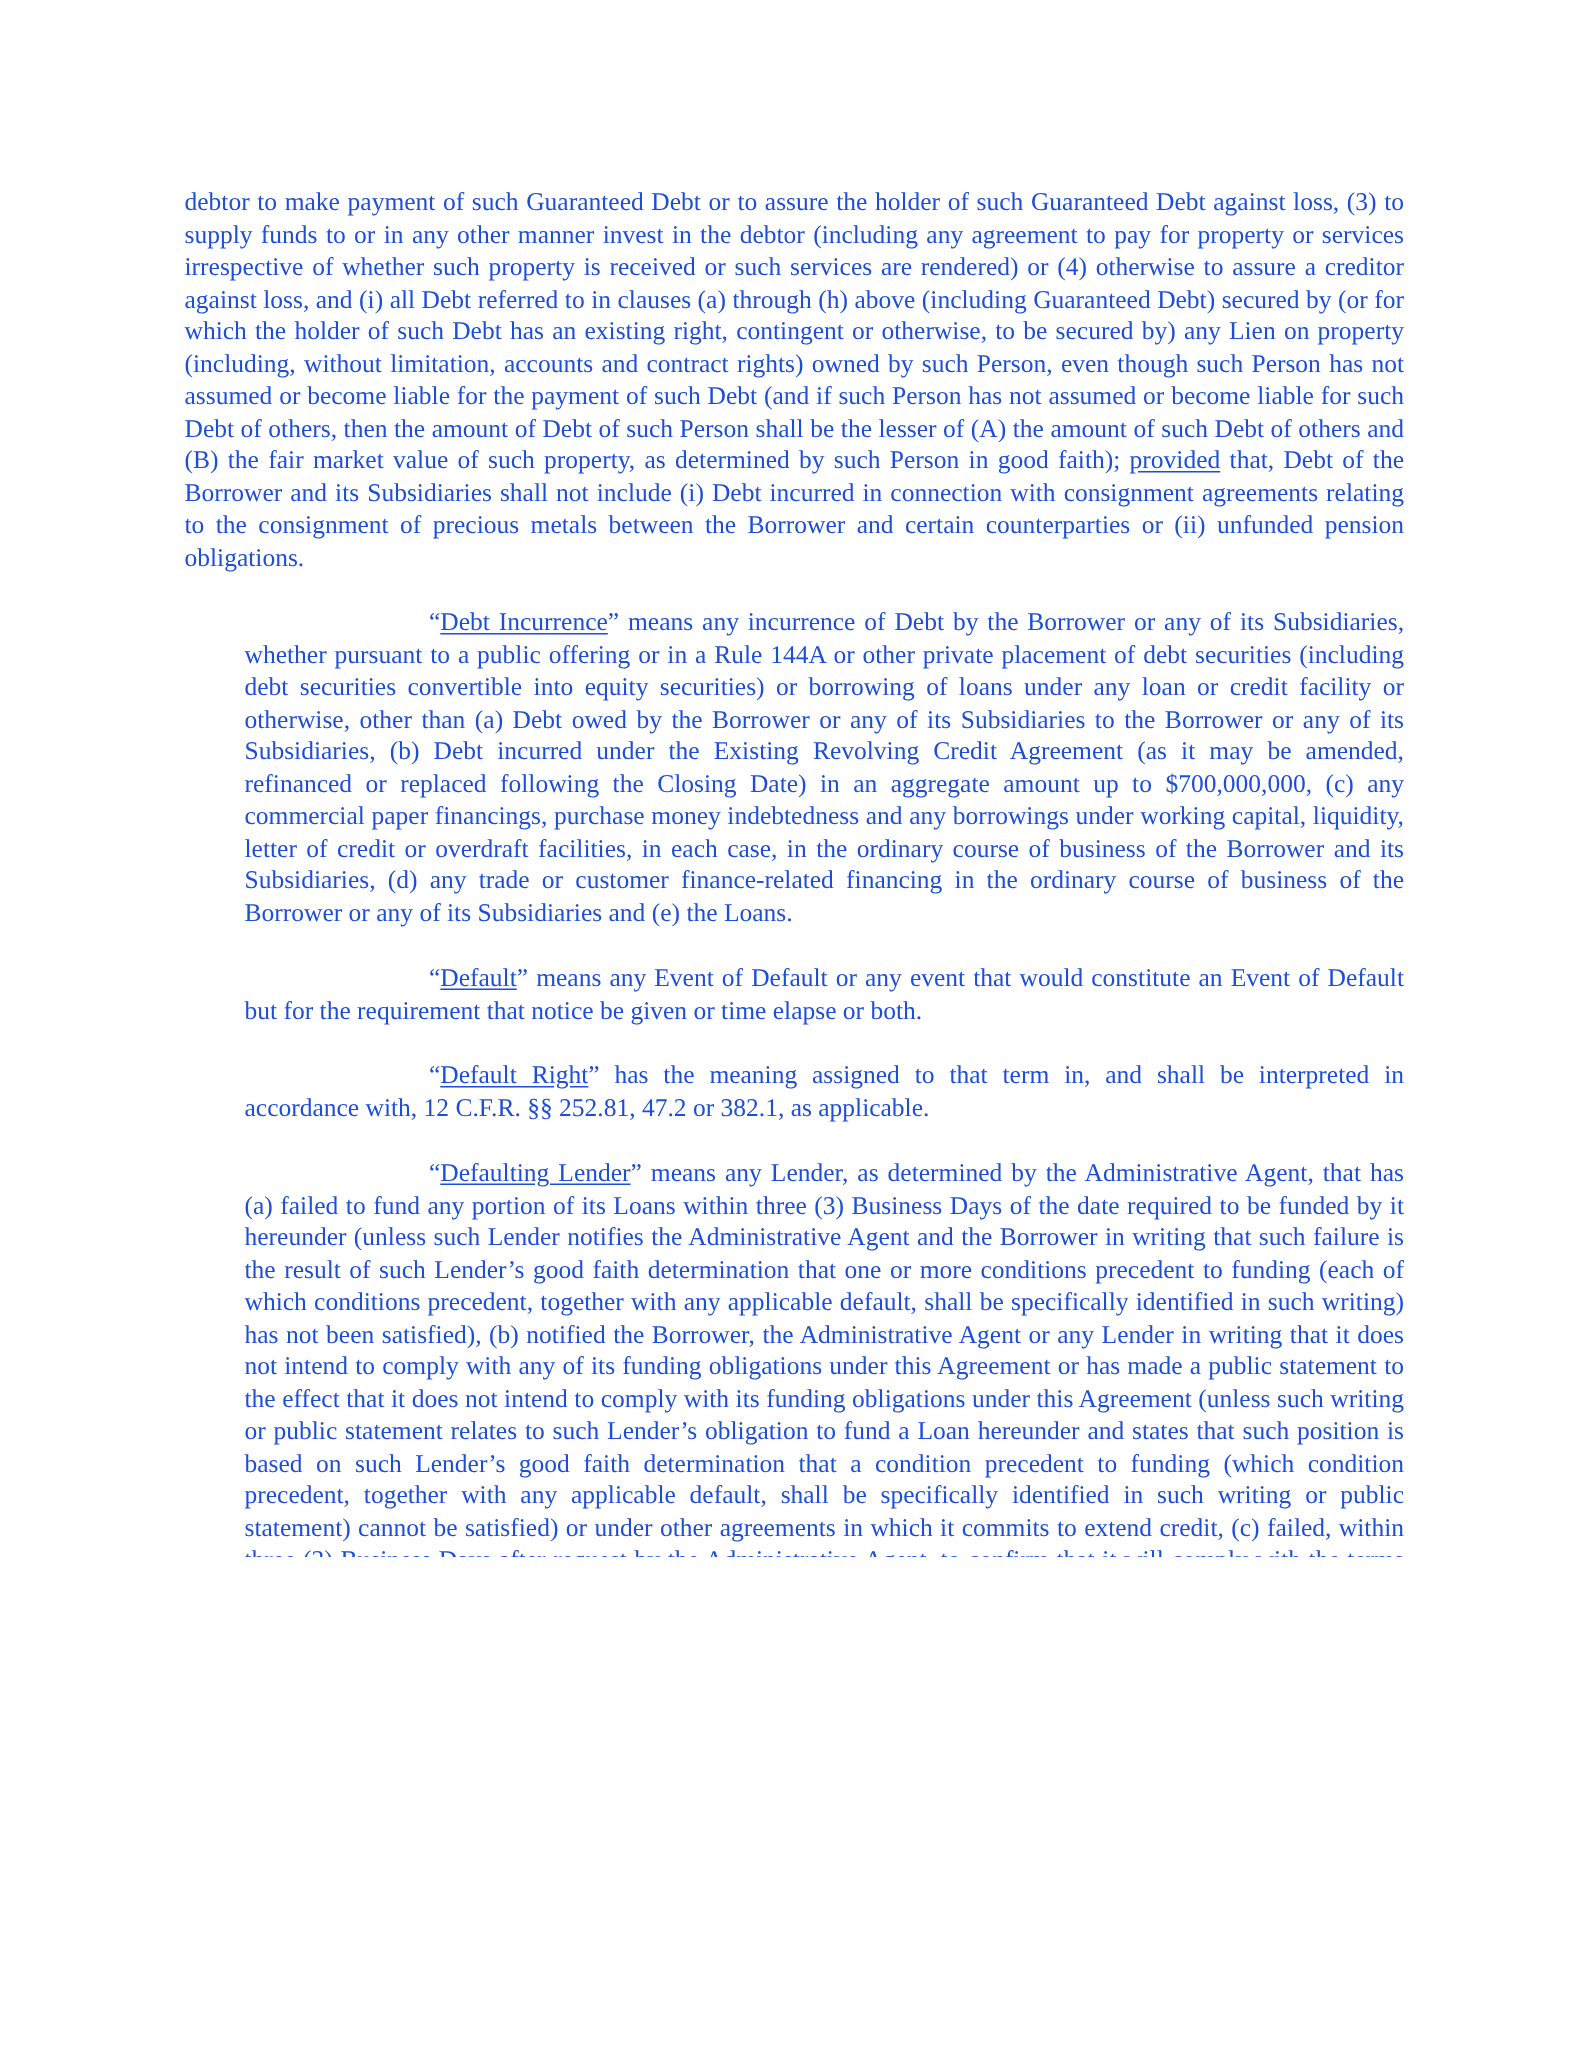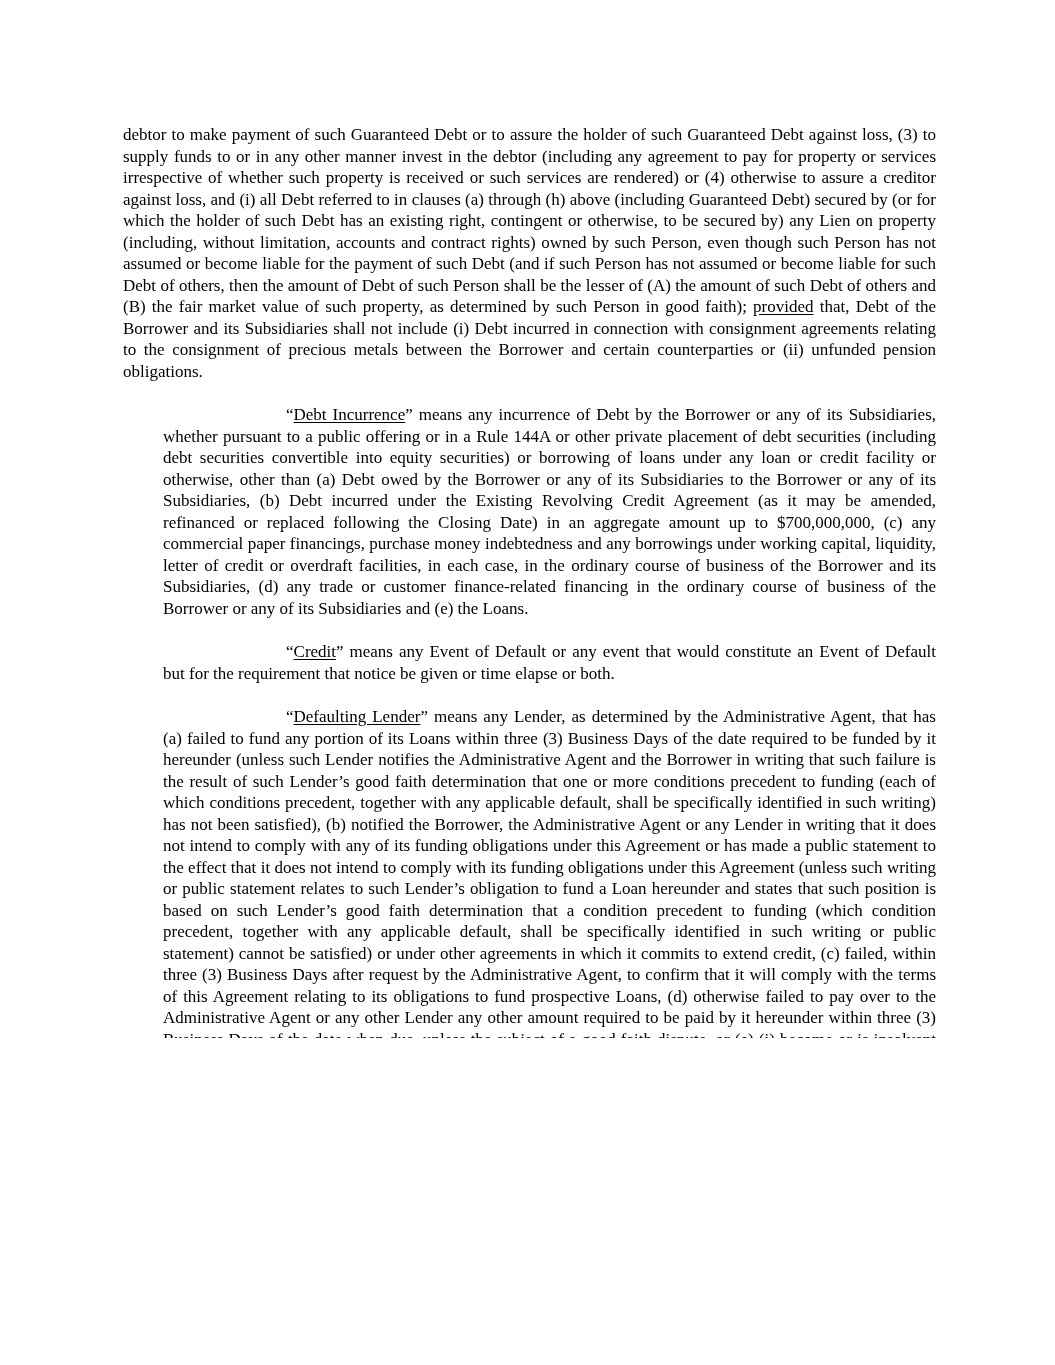--- a/index.html
+++ b/index.html
@@ -7,21 +7,21 @@
     padding: 0;
     background: #ffffff;
   }
   .page {
     position: relative;
     width: 1055px;
     height: 1038px;
     background: #ffffff;
     overflow: hidden;
     font-family: "Liberation Serif", serif;
-    color: #000000;
+    color: #1d4ed8;
   }
   .doc-body {
     position: absolute;
     left: 123px;
     top: 124px;
     width: 813px;
     font-size: 17px;
     line-height: 21.5px;
     text-align: justify;
     letter-spacing: 0;
@@ -51,17 +51,18 @@
     line-height: 21.5px;
   }
 </style>
 </head>
 <body>
 
 <div class="page">
   <div class="doc-body" id="doc-body">
       <p><span>debtor to make payment of such Guaranteed Debt or to assure the holder of such Guaranteed Debt against loss, (3) to supply funds to or in any other manner invest in the debtor (including any agreement to pay for property or services irrespective of whether such property is received or such services are rendered) or (4) otherwise to assure a creditor against loss, and (i) all Debt referred to in clauses (a) through (h) above (including Guaranteed Debt) secured by (or for which the holder of such Debt has an existing right, contingent or otherwise, to be secured by) any Lien on property (including, without limitation, accounts and contract rights) owned by such Person, even though such Person has not assumed or become liable for the payment of such Debt (and if such Person has not assumed or become liable for such Debt of others, then the amount of Debt of such Person shall be the lesser of (A) the amount of such Debt of others and (B) the fair market value of such property, as determined by such Person in good faith); </span><span class="u">provided</span><span> that, Debt of the Borrower and its Subsidiaries shall not include (i) Debt incurred in connection with consignment agreements relating to the consignment of precious metals between the Borrower and certain counterparties or (ii) unfunded pension obligations.</span></p>
       <p class="indent"><span>“</span><span class="u">Debt Incurrence</span><span>” means any incurrence of Debt by the Borrower or any of its Subsidiaries, whether pursuant to a public offering or in a Rule 144A or other private placement of debt securities (including debt securities convertible into equity securities) or borrowing of loans under any loan or credit facility or otherwise, other than (a) Debt owed by the Borrower or any of its Subsidiaries to the Borrower or any of its Subsidiaries, (b) Debt incurred under the Existing Revolving Credit Agreement (as it may be amended, refinanced or replaced following the Closing Date) in an aggregate amount up to $700,000,000, (c) any commercial paper financings, purchase money indebtedness and any borrowings under working capital, liquidity, letter of credit or overdraft facilities, in each case, in the ordinary course of business of the Borrower and its Subsidiaries, (d) any trade or customer finance-related financing in the ordinary course of business of the Borrower or any of its Subsidiaries and (e) the Loans.</span></p>
-      <p class="indent"><span>“</span><span class="u">Credit</span><span>” means any Event of Default or any event that would constitute an Event of Default but for the requirement that notice be given or time elapse or both.</span></p>
+      <p class="indent"><span>“</span><span class="u">Default</span><span>” means any Event of Default or any event that would constitute an Event of Default but for the requirement that notice be given or time elapse or both.</span></p>
+      <p class="indent"><span>“</span><span class="u">Default Right</span><span>” has the meaning assigned to that term in, and shall be interpreted in accordance with, 12 C.F.R. §§ 252.81, 47.2 or 382.1, as applicable.</span></p>
       <p class="indent"><span>“</span><span class="u">Defaulting Lender</span><span>” means any Lender, as determined by the Administrative Agent, that has (a) failed to fund any portion of its Loans within three (3) Business Days of the date required to be funded by it hereunder (unless such Lender notifies the Administrative Agent and the Borrower in writing that such failure is the result of such Lender’s good faith determination that one or more conditions precedent to funding (each of which conditions precedent, together with any applicable default, shall be specifically identified in such writing) has not been satisfied), (b) notified the Borrower, the Administrative Agent or any Lender in writing that it does not intend to comply with any of its funding obligations under this Agreement or has made a public statement to the effect that it does not intend to comply with its funding obligations under this Agreement (unless such writing or public statement relates to such Lender’s obligation to fund a Loan hereunder and states that such position is based on such Lender’s good faith determination that a condition precedent to funding (which condition precedent, together with any applicable default, shall be specifically identified in such writing or public statement) cannot be satisfied) or under other agreements in which it commits to extend credit, (c) failed, within three (3) Business Days after request by the Administrative Agent, to confirm that it will comply with the terms of this Agreement relating to its obligations to fund prospective Loans, (d) otherwise failed to pay over to the Administrative Agent or any other Lender any other amount required to be paid by it hereunder within three (3) Business Days of the date when due, unless the subject of a good faith dispute, or (e) (i) become or is insolvent or has a parent company that has become or is insolvent or (ii) become the subject of a bankruptcy or insolvency proceeding, or has had a receiver, conservator, trustee, administrator, assignee for the benefit of creditors or similar Person charged with reorganization or liquidation of its business or custodian, appointed</span></p>
     </div>
   <div class="page-number">9</div>
 </div>
 
 </body></html>

